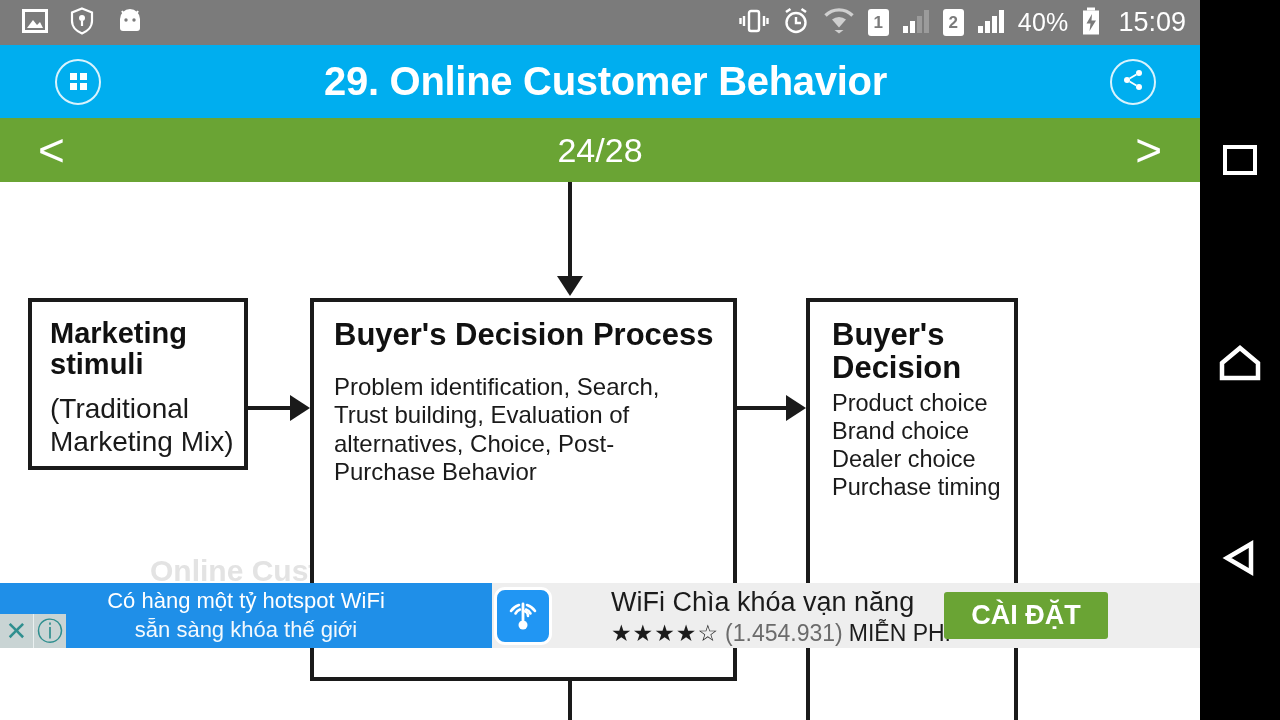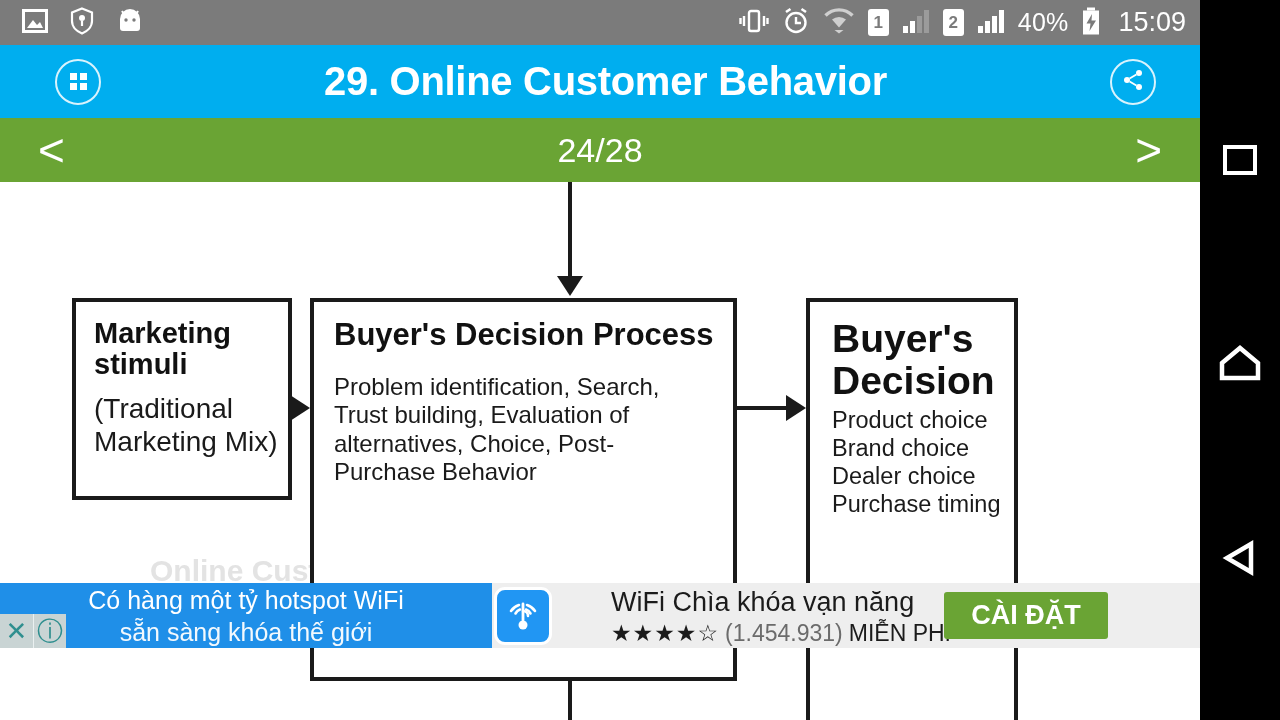--- a/index.html
+++ b/index.html
@@ -63,30 +63,30 @@
   .pager-arrow.right { margin-left: auto; text-align: right; padding-right: 38px; }
   .pager-count { flex: 1 1 auto; text-align: center; color: #ffffff; font-size: 34px; }
 
   
   .slide { position: absolute; left: 0; top: 182px; width: 1200px; height: 538px; background: #ffffff; overflow: hidden; }
 
   .dbox { position: absolute; background: #ffffff; border: 4px solid #1a1a1a; }
   .dbox .h { font-weight: 700; color: #111; line-height: 1.07; }
   .dbox .b { color: #1a1a1a; line-height: 1.18; }
 
-  #box-stimuli { left: 28px; top: 116px; width: 220px; height: 202px; padding: 16px 0 0 18px; margin-left: 44px; }
+  #box-stimuli { left: 28px; top: 116px; width: 220px; height: 172px; padding: 16px 0 0 18px; }
   #box-stimuli .h { font-size: 29px; }
   #box-stimuli .b { font-size: 28px; margin-top: 12px; }
 
   #box-process { left: 310px; top: 116px; width: 427px; height: 383px; padding: 16px 0 0 20px; }
   #box-process .h { font-size: 31px; }
   #box-process .b { font-size: 24px; margin-top: 22px; width: 330px; }
 
   #box-decision { left: 806px; top: 116px; width: 212px; height: 428px; padding: 16px 0 0 22px; }
-  #box-decision .h { font-size: 39px; }
+  #box-decision .h { font-size: 31px; }
   #box-decision .b { font-size: 23.5px; margin-top: 6px; line-height: 1.19; }
 
   
   .arrow-line { position: absolute; background: #1a1a1a; }
   .arrow-head { position: absolute; width: 0; height: 0; }
   .ah-down { border-left: 13px solid transparent; border-right: 13px solid transparent; border-top: 20px solid #1a1a1a; }
   .ah-up { border-left: 13px solid transparent; border-right: 13px solid transparent; border-bottom: 20px solid #1a1a1a; }
   .ah-right { border-top: 13px solid transparent; border-bottom: 13px solid transparent; border-left: 20px solid #1a1a1a; }
 
   .ghost-text {
@@ -96,21 +96,21 @@
 
   
   .ad {
     position: absolute; left: 0; top: 583px; width: 1200px; height: 65px;
     background: #eeeeee; display: flex; align-items: center; overflow: hidden;
   }
   .ad-left {
     position: absolute; left: 0; top: 0; width: 492px; height: 65px;
     background: #1f8fe8; color: #ffffff;
     display: flex; flex-direction: column; justify-content: center; align-items: center;
-    font-size: 25px; line-height: 1.28; text-align: center;
+    font-size: 22px; line-height: 1.28; text-align: center;
   }
   .ad-left .l2 { opacity: .95; }
   .ad-badges { position: absolute; left: 0; top: 31px; display: flex; z-index: 5; }
   .ad-badge {
     width: 33px; height: 34px; background: #c9d4d4; color: #2f8f8f;
     display: flex; align-items: center; justify-content: center;
     font-size: 26px; line-height: 1;
   }
   .ad-badge + .ad-badge { border-left: 1px solid #eaf0f0; }
   .ad-appicon {

